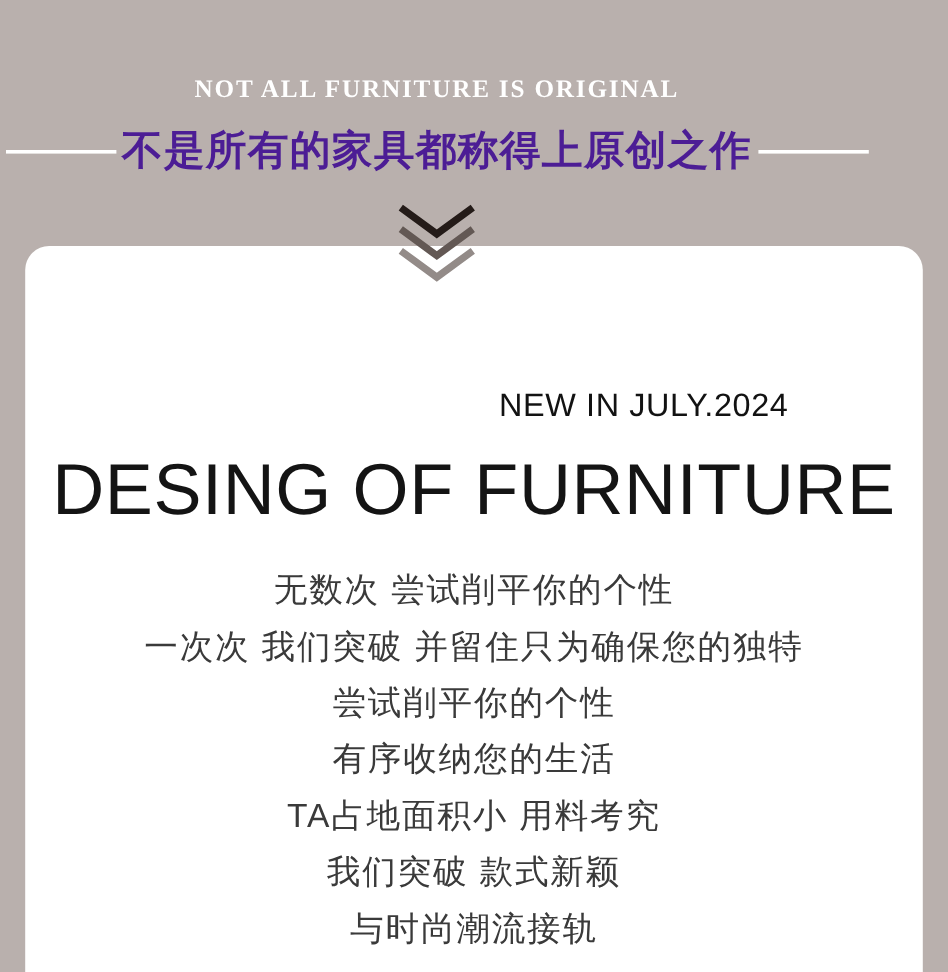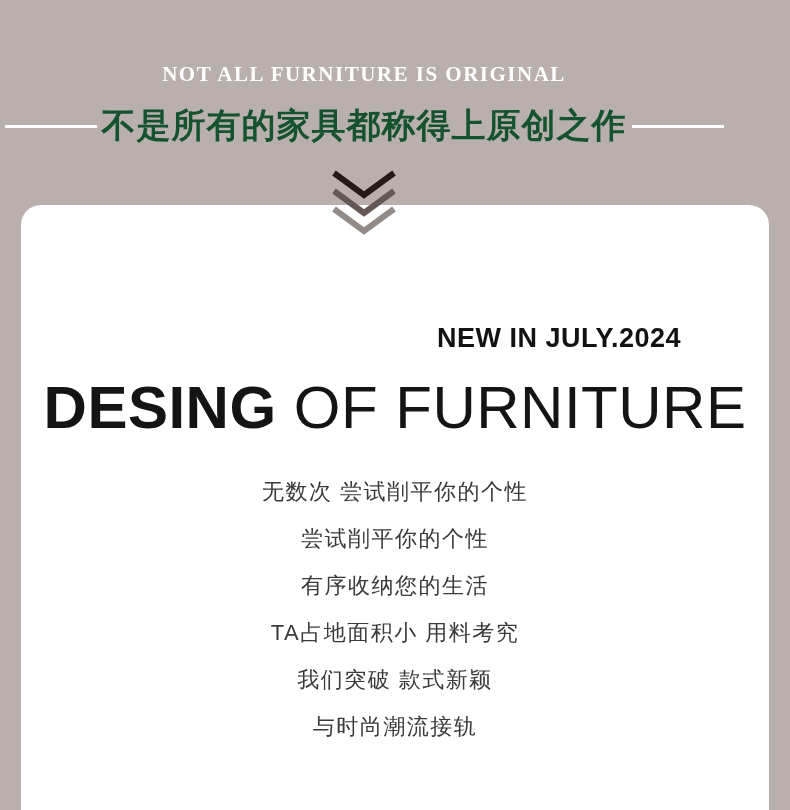--- a/index.html
+++ b/index.html
@@ -35,21 +35,21 @@
   }
   .hero-line{
     width:92px;height:3px;
     background:#ffffff;
     flex:0 0 auto;
   }
   .hero-headline{
     margin:0 5px;
     font-size:34px;
     font-weight:bold;
-    color:#14532d;
+    color:#4c1d95;
     letter-spacing:1px;
     white-space:nowrap;
   }
 
   
   .chevrons{
     position:absolute;
     left:50%;
     top:170px;
     transform:translateX(-50%);
@@ -62,44 +62,44 @@
     position:absolute;
     left:21px;
     top:205px;
     width:748px;
     height:605px;
     background:#ffffff;
     border-radius:20px 20px 0 0;
   }
   .badge{
     margin-top:118px;
-    padding-right:88px;
+    padding-right:112px;
     text-align:right;
     font-size:27px;
-    font-weight:700;
+    font-weight:400;
     letter-spacing:0.5px;
     color:#121212;
   }
   .title{
     margin-top:24px;
     text-align:center;
     font-size:60px;
     line-height:1;
     color:#141414;
     white-space:nowrap;
     letter-spacing:0.5px;
   }
-  .title .bold{font-weight:700;text-align:right;}
+  .title .bold{font-weight:400;text-align:right;}
   .title .light{font-weight:300;}
   .body-lines{
     margin-top:30px;
     text-align:center;
   }
   .body-line{
-    font-size:22px;
+    font-size:28px;
     line-height:47px;
     color:#3a3a3a;
     letter-spacing:1.5px;
     white-space:nowrap;
   }
 </style>
 </head>
 <body>
 
 <div class="page">
@@ -122,20 +122,21 @@
   <div class="card">
 
     <div class="badge">NEW IN JULY.2024</div>
 
     <div class="title">
       <span class="bold">DESING</span><span class="light"> OF FURNITURE</span>
     </div>
 
     <div class="body-lines">
       <div class="body-line">无数次 尝试削平你的个性</div>
+      <div class="body-line">一次次 我们突破 并留住只为确保您的独特</div>
       <div class="body-line">尝试削平你的个性</div>
       <div class="body-line">有序收纳您的生活</div>
       <div class="body-line">TA占地面积小 用料考究</div>
       <div class="body-line">我们突破 款式新颖</div>
       <div class="body-line">与时尚潮流接轨</div>
     </div>
 
   </div>
 </div>
 

